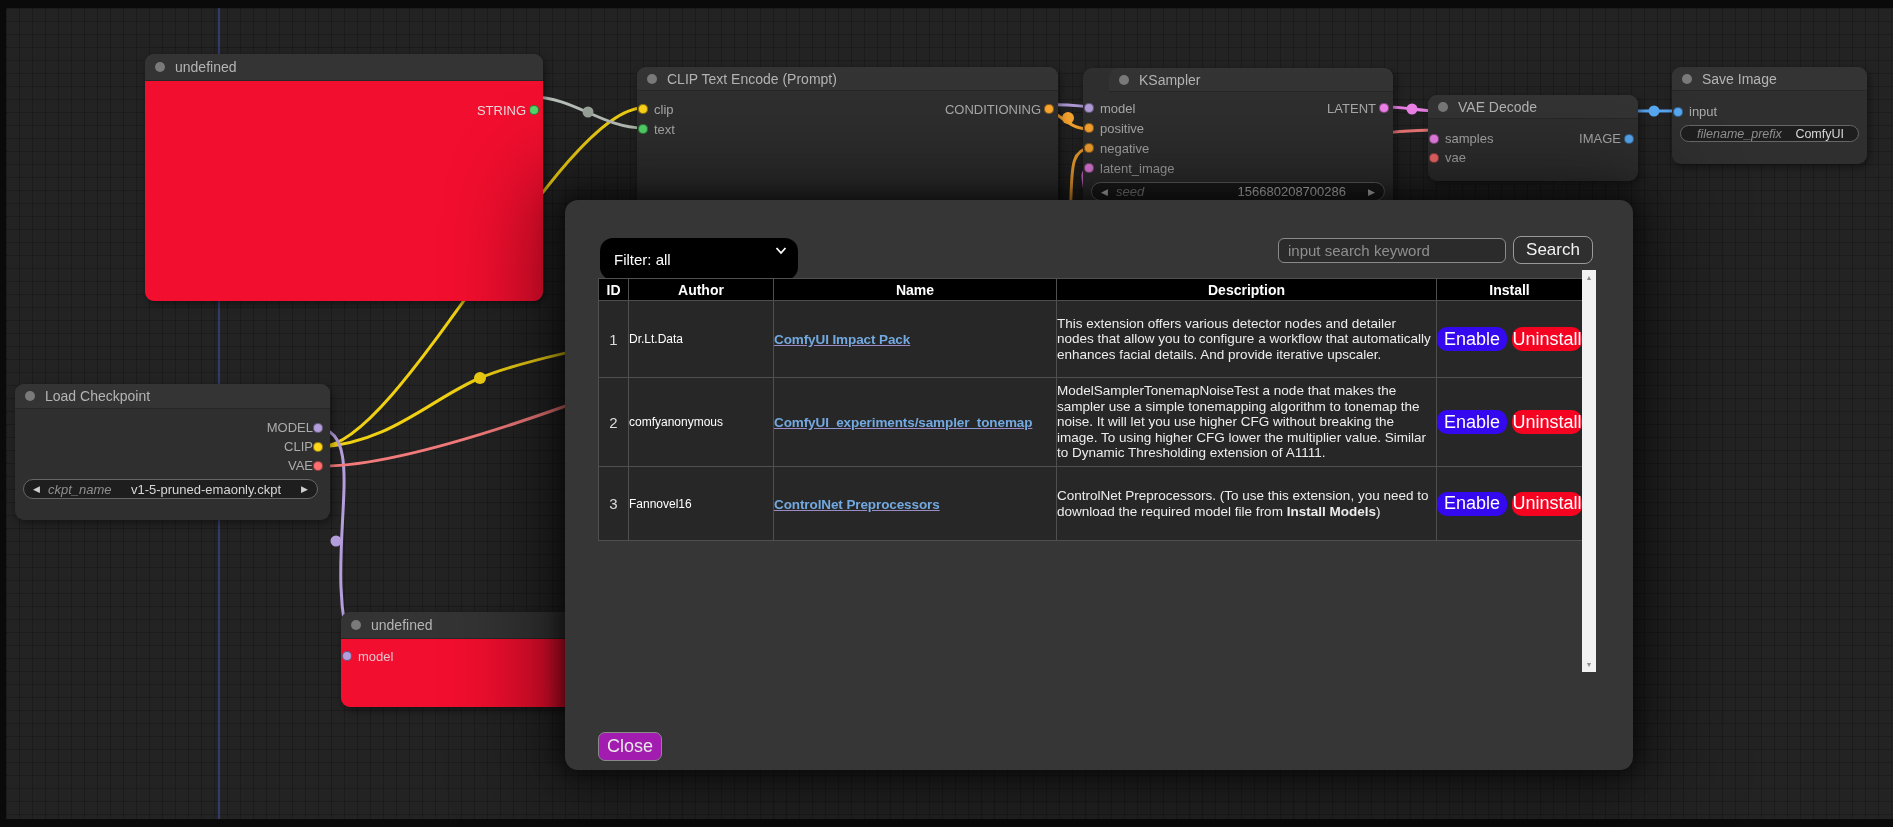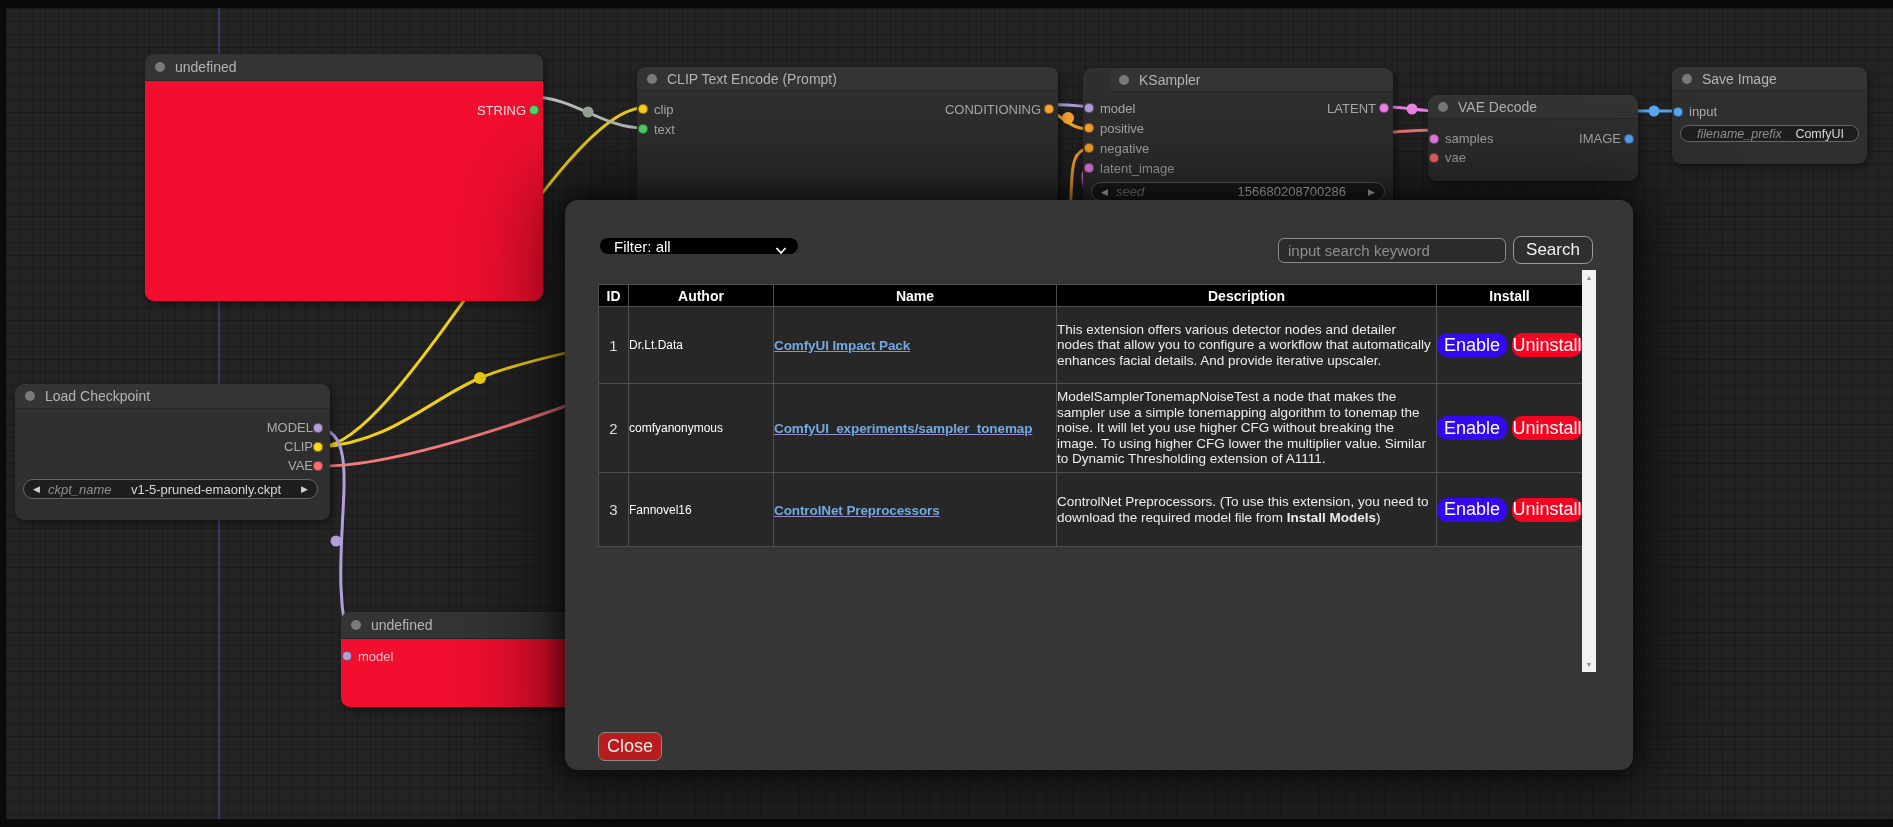--- a/index.html
+++ b/index.html
@@ -36,50 +36,50 @@
   .warrow.left{left:9px;} .warrow.right{right:9px;}
   .widget .wname{margin-left:24px;font-style:italic;}
   .widget .wvalue{position:absolute;right:38px;color:#d6d6d6;}
   .widget.plain .wname{margin-left:16px;}
   .widget.plain .wvalue{right:14px;}
   .err-label{color:#e3c4cd;}
   
   .dialog{position:absolute;left:565px;top:200px;width:1068px;height:570px;z-index:100;
     background:#363636;border-radius:13px;
     box-shadow:0 0 22px 6px rgba(0,0,0,.55),0 0 90px 28px rgba(0,0,0,.45);}
-  .filter-select{position:absolute;left:35px;top:38px;width:198px;height:16px;background:#000;
+  .filter-select{position:absolute;left:35px;top:38px;width:198px;height:42px;background:#000;
     border-radius:13px;color:#fff;font-size:15px;display:flex;align-items:center;
     padding-left:14px;box-sizing:border-box;cursor:pointer;}
   .filter-select svg{position:absolute;right:11px;top:8px;}
   .search-input{position:absolute;left:713px;top:38px;width:228px;height:25px;box-sizing:border-box;
     background:#2b2b2b;border:1px solid #8a8a8a;border-radius:6px;color:#cccccc;
     font-size:15px;padding:0 9px;font-family:"Liberation Sans",sans-serif;outline:none;}
   .search-input::placeholder{color:#8f8f8f;}
   .search-btn{position:absolute;left:948px;top:36px;width:80px;height:28px;background:#2f2f2f;
     border:1px solid #9a9a9a;border-radius:8px;color:#f2f2f2;font-size:17px;
     font-family:"Liberation Sans",sans-serif;cursor:pointer;}
-  table.ext{position:absolute;left:33px;top:84px;width:984px;border-collapse:collapse;table-layout:fixed;}
+  table.ext{position:absolute;left:33px;top:78px;width:984px;border-collapse:collapse;table-layout:fixed;}
   table.ext th{background:#000;color:#fff;font-size:14px;font-weight:bold;height:21px;
     border:1px solid #4f4f4f;padding:0;}
   table.ext td{background:#272727;border:1px solid #4f4f4f;vertical-align:middle;padding:0;}
   td.cell-id{text-align:center;color:#dcdcdc;font-size:15px;}
   td.cell-author{color:#ffffff;font-size:12px;padding-left:8px;margin-left:12px;}
   td.cell-name{padding-left:8px;}
   td.cell-name a{color:#72a9e0;font-weight:bold;font-size:13.5px;text-decoration:underline;
     text-decoration-color:#9b8bc4;letter-spacing:-.1px;}
   td.cell-desc{color:#ededed;font-size:13.5px;line-height:15.6px;padding:3px 5px;}
   td.cell-install{text-align:center;}
   .btn-stack{display:flex;flex-direction:row;align-items:center;gap:5px;}
   .pill-btn{width:118px;height:24px;border:none;border-radius:10px;color:#fff;font-size:18px;
     line-height:23px;font-family:"Liberation Sans",sans-serif;cursor:pointer;padding:0;}
   .btn-enable{background:#3509f0;} .btn-uninstall{background:#f40420;}
   .scrollbar{position:absolute;left:1017px;top:70px;width:14px;height:402px;background:#f2f2f2;}
   .scrollbar .sarrow{position:absolute;left:0;width:14px;text-align:center;font-size:7px;color:#8e8e8e;}
   .sarrow.up{top:4px;} .sarrow.down{bottom:4px;}
-  .close-btn{position:absolute;left:33px;top:532px;width:64px;height:29px;background:#b91c1c;
+  .close-btn{position:absolute;left:33px;top:532px;width:64px;height:29px;background:#a21caf;
     border:1.5px solid #8a8a8a;border-radius:7px;color:#e8e8e8;font-size:18px;
     font-family:"Liberation Sans",sans-serif;cursor:pointer;padding:0;}
   .frame{position:absolute;background:#0a0a0a;z-index:50;}
 </style>
 </head>
 <body>
 
 <div class="canvas"></div>
 <div class="axis-line"></div>
 

